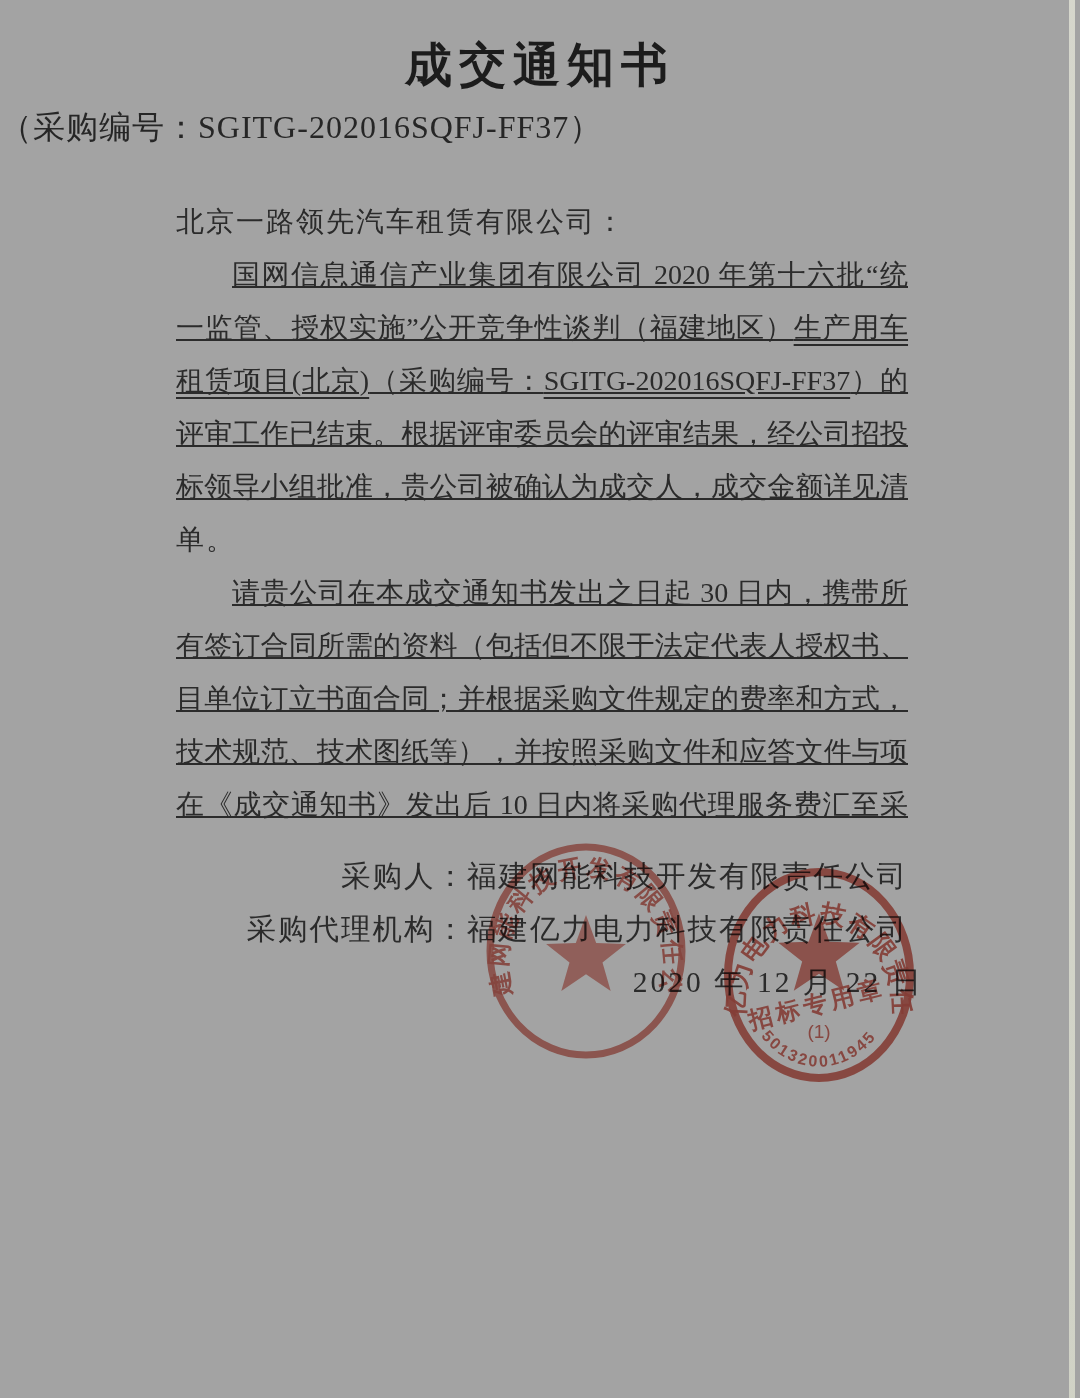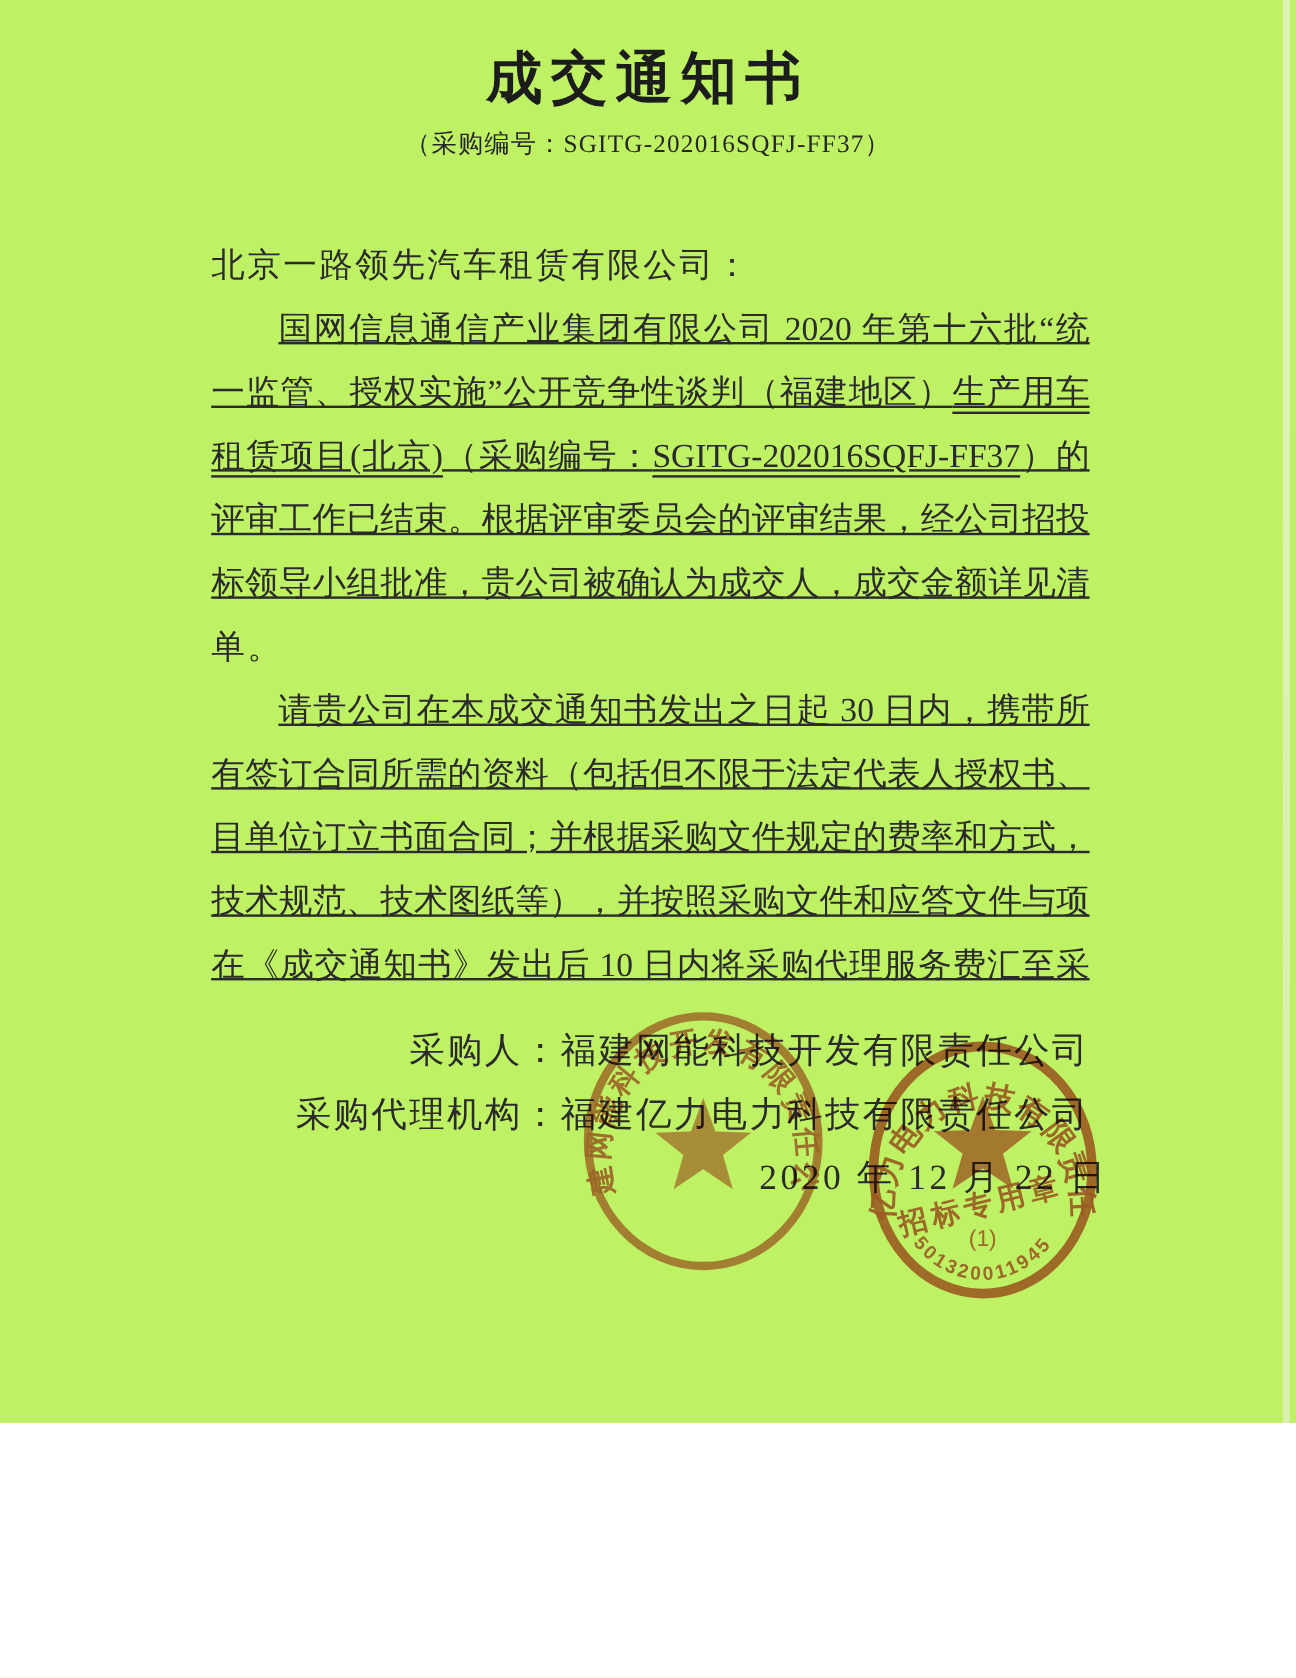--- a/index.html
+++ b/index.html
@@ -1,40 +1,40 @@
 <!DOCTYPE html>
 <html><head>
 <meta charset="utf-8">
 <style>
   html,body{margin:0;padding:0;background:#ffffff;}
   .page{
     position:relative;
-    width:1080px;height:1186px;
-    background:#bef264;
+    width:1080px;height:1398px;
+    background:#a3a3a3;
     overflow:hidden;
     font-family:"Liberation Serif","DejaVu Serif",serif;
     color:#2b2b2b;
   }
   .scan-edge{
     position:absolute;top:0;bottom:0;right:5px;width:6px;
     background:linear-gradient(180deg,#f1f2e2,#e9ecd9);
     opacity:.65;
   }
   .doc-title{
     position:absolute;top:34px;left:0;width:1080px;
     text-align:center;
     font-family:"Liberation Sans","DejaVu Sans",sans-serif;
     font-weight:bold;
     font-size:47px;letter-spacing:7px;
     color:#1c1c1c;
   }
   .doc-subtitle{
     position:absolute;top:106px;left:0;width:1080px;
-    text-align:center;
-    font-size:21px;letter-spacing:1px;
+    text-align:left;
+    font-size:32px;letter-spacing:1px;
     color:#262626;
   }
   .body-block{
     position:absolute;left:176px;top:195px;width:732px;
     font-size:28px;line-height:53px;
     color:#2b2b2b;
   }
   .line{height:53px;white-space:nowrap;letter-spacing:2px;}
   .fill{white-space:normal;text-align:justify;text-align-last:justify;letter-spacing:0;text-decoration:underline;}
   .indent{text-indent:2em;}

